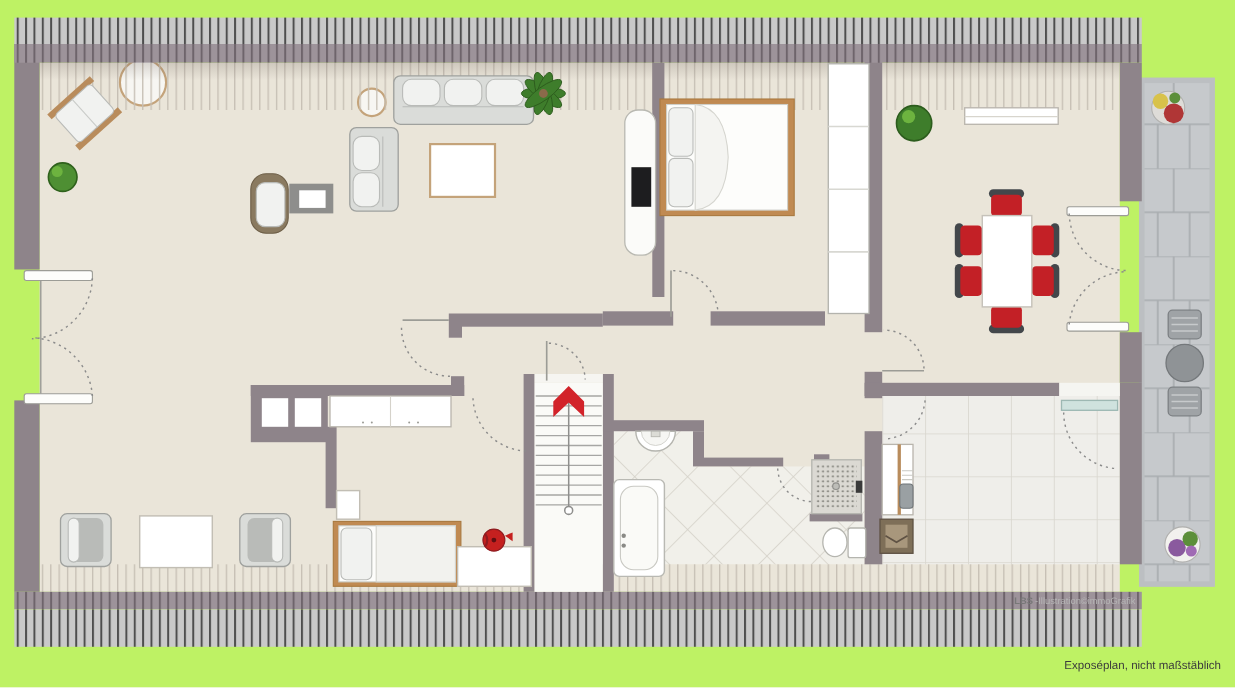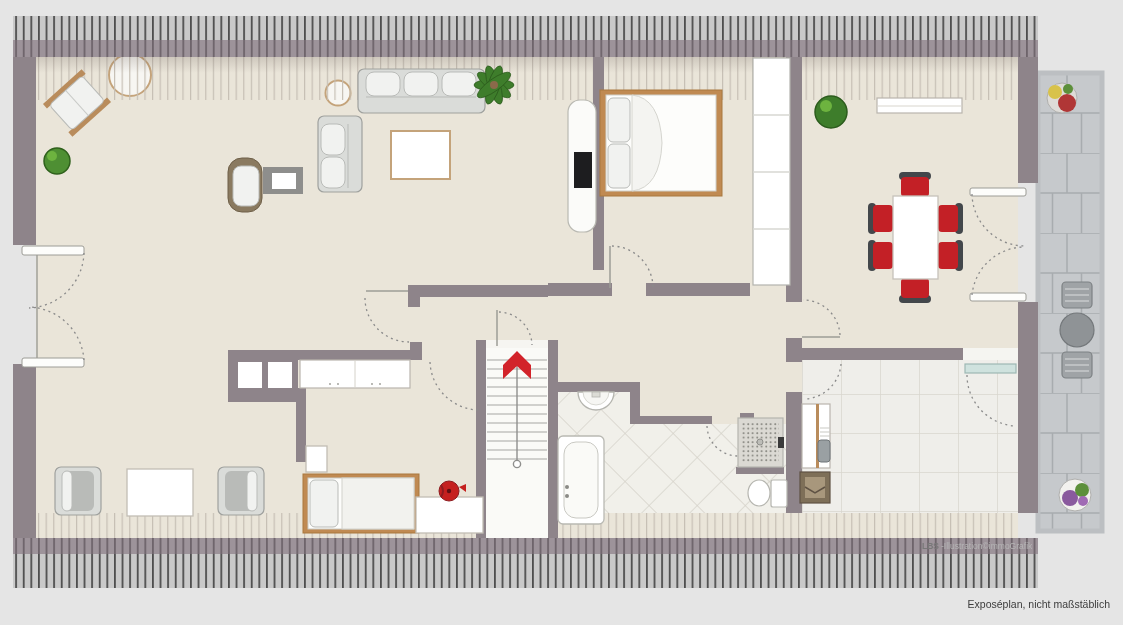--- a/index.html
+++ b/index.html
@@ -1,16 +1,16 @@
 <!DOCTYPE html>
 <html><head>
 <meta charset="utf-8">
 <style>
   html,body{margin:0;padding:0;background:#fff;}
-  .page{position:relative;width:1123px;height:625px;background:#e5e5e5;overflow:hidden;
+  .page{position:relative;width:1123px;height:625px;background:#bef264;overflow:hidden;
         font-family:"Liberation Sans", sans-serif;}
   svg{display:block}
   .w{fill:#8e848a}
   .dot{stroke:#8b8b8b;stroke-width:1.3;stroke-dasharray:2 3.6;fill:none}
   .leaf{fill:#fdfdfb;stroke:#9c9c96;stroke-width:1}
   .thin{stroke:#9c9c96;stroke-width:1.5;fill:none}
   .furn{fill:#dadcd9;stroke:#9fa19e;stroke-width:1.2}
   .cush{fill:#f1f2f0;stroke:#b9bbb8;stroke-width:1}
   .wht{fill:#ffffff;stroke:#c2beb4;stroke-width:1.3}
   .wood{fill:#c08a52;stroke:#a9793f;stroke-width:1}

